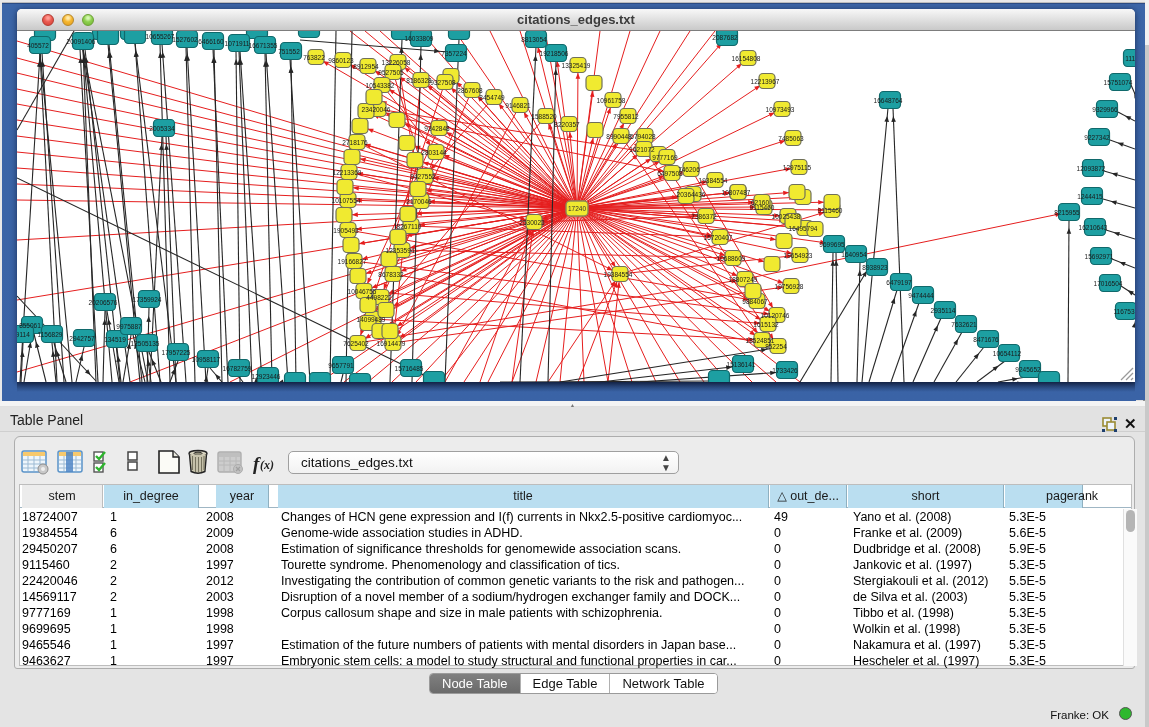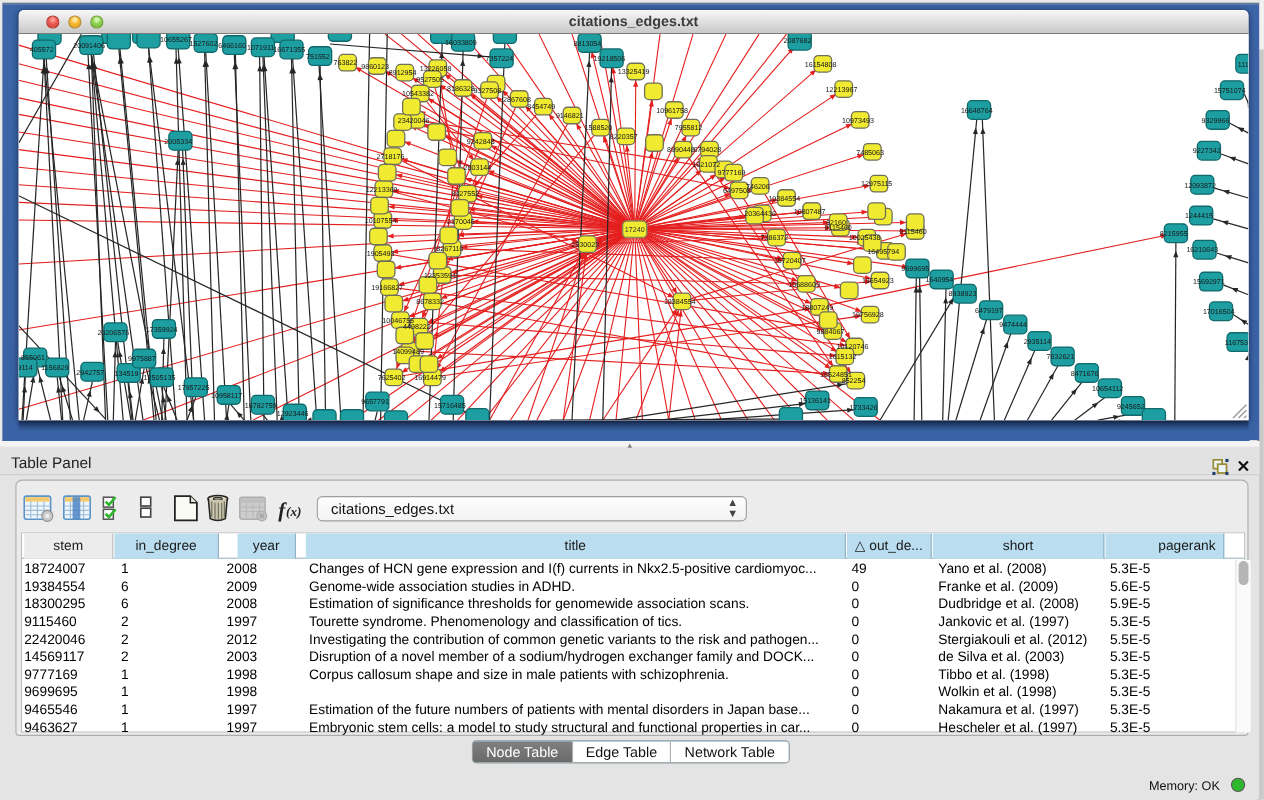--- a/index.html
+++ b/index.html
@@ -52,21 +52,21 @@
 .hrow { position:absolute; left:0; top:0; height:23px; width:1111px; background:#fff; border-bottom:1px solid #9fb6c4;}
 .hcell { position:absolute; top:0; height:23px; background:#badef0; border-right:1px solid #8fb0c0;
   font-size:12.5px; color:#1a1a1a; text-align:center; line-height:23px; }
 .rows { position:absolute; left:0; top:24px; font-size:12.5px; color:#000; }
 .rw { position:absolute; height:16px; line-height:16px; white-space:nowrap; }
 .c { position:absolute; overflow:hidden; text-overflow:ellipsis; white-space:nowrap; }
 
 #sbar { position:absolute; left:1103px; top:24px; width:14px; height:157px; background:#fafafa; border-left:1px solid #e0e0e0;}
 #sthumb { position:absolute; left:2px; top:1px; width:9px; height:22px; background:#b5b5b5; border-radius:5px;}
 
-#tabs { position:absolute; left:429px; top:272px; z-index:5; height:21px; display:flex; border:1px solid #9a9a9a; border-radius:4px; overflow:hidden; background:#7dd3fc;}
+#tabs { position:absolute; left:429px; top:272px; z-index:5; height:21px; display:flex; border:1px solid #9a9a9a; border-radius:4px; overflow:hidden; background:#ffffff;}
 .tab { font-size:13px; padding:0 12px; line-height:20px; color:#111; background:#fff; }
 .tab.sel { background:linear-gradient(#808080,#6a6a6a); color:#fff; }
 .tab + .tab { border-left:1px solid #b0b0b0; }
 
 #status { position:absolute; left:0; top:300px; width:1145px; height:26px; }
 #status .m { position:absolute; right:36px; top:8px; font-size:11.5px; color:#111; }
 #status .dot { position:absolute; right:13px; top:6px; width:13px; height:13px; border-radius:50%;
   background:#2eb82e; border:1.5px solid #555; }
 </style></head>
 <body>
@@ -971,21 +971,21 @@
           </div>
       </div>
       <div id="tbl">
         <div class="hrow">
           <div class="hcell" style="left:2px;width:81px;background:#ececec;border-right:1px solid #bdbdbd;">stem</div>
           <div class="hcell" style="left:84px;width:95px;">in_degree</div>
           <div class="hcell" style="left:196px;width:53px;">year</div>
           <div class="hcell" style="left:258px;width:491px;">title</div>
           <div class="hcell" style="left:750px;width:77px;">△ out_de...</div>
           <div class="hcell" style="left:828px;width:156px;">short</div>
-          <div class="hcell" style="left:985px;width:108px;padding-left:41px;">pagerank</div>
+          <div class="hcell" style="left:985px;width:78px;padding-left:41px;">pagerank</div>
         </div>
         <div class="rows">
             <div class="rw" style="top:0px;width:1100px;">
               <div class="c" style="left:2px;width:78px;">18724007</div>
               <div class="c" style="left:90px;width:60px;">1</div>
               <div class="c" style="left:186px;width:60px;">2008</div>
               <div class="c" style="left:261px;width:486px;">Changes of HCN gene expression and I(f) currents in Nkx2.5-positive cardiomyoc...</div>
               <div class="c" style="left:754px;width:70px;">49</div>
               <div class="c" style="left:833px;width:152px;">Yano et al. (2008)</div>
               <div class="c" style="left:989px;width:80px;">5.3E-5</div>
@@ -993,21 +993,21 @@
             <div class="rw" style="top:16px;width:1100px;">
               <div class="c" style="left:2px;width:78px;">19384554</div>
               <div class="c" style="left:90px;width:60px;">6</div>
               <div class="c" style="left:186px;width:60px;">2009</div>
               <div class="c" style="left:261px;width:486px;">Genome-wide association studies in ADHD.</div>
               <div class="c" style="left:754px;width:70px;">0</div>
               <div class="c" style="left:833px;width:152px;">Franke et al. (2009)</div>
               <div class="c" style="left:989px;width:80px;">5.6E-5</div>
             </div>
             <div class="rw" style="top:32px;width:1100px;">
-              <div class="c" style="left:2px;width:78px;">18300295</div>
+              <div class="c" style="left:2px;width:78px;">29450207</div>
               <div class="c" style="left:90px;width:60px;">6</div>
               <div class="c" style="left:186px;width:60px;">2008</div>
               <div class="c" style="left:261px;width:486px;">Estimation of significance thresholds for genomewide association scans.</div>
               <div class="c" style="left:754px;width:70px;">0</div>
               <div class="c" style="left:833px;width:152px;">Dudbridge et al. (2008)</div>
               <div class="c" style="left:989px;width:80px;">5.9E-5</div>
             </div>
             <div class="rw" style="top:48px;width:1100px;">
               <div class="c" style="left:2px;width:78px;">9115460</div>
               <div class="c" style="left:90px;width:60px;">2</div>
@@ -1075,16 +1075,16 @@
             <div id="sthumb"></div>
           </div>
       </div>
     </div>
     <div id="tabs">
       <div class="tab sel">Node Table</div>
         <div class="tab">Edge Table</div>
         <div class="tab">Network Table</div>
     </div>
     <div id="status">
-        <div class="m">Memory: OK</div>
+        <div class="m">Franke: OK</div>
         <div class="dot"></div>
       </div>
   </div>
 </div>
 </body></html>

